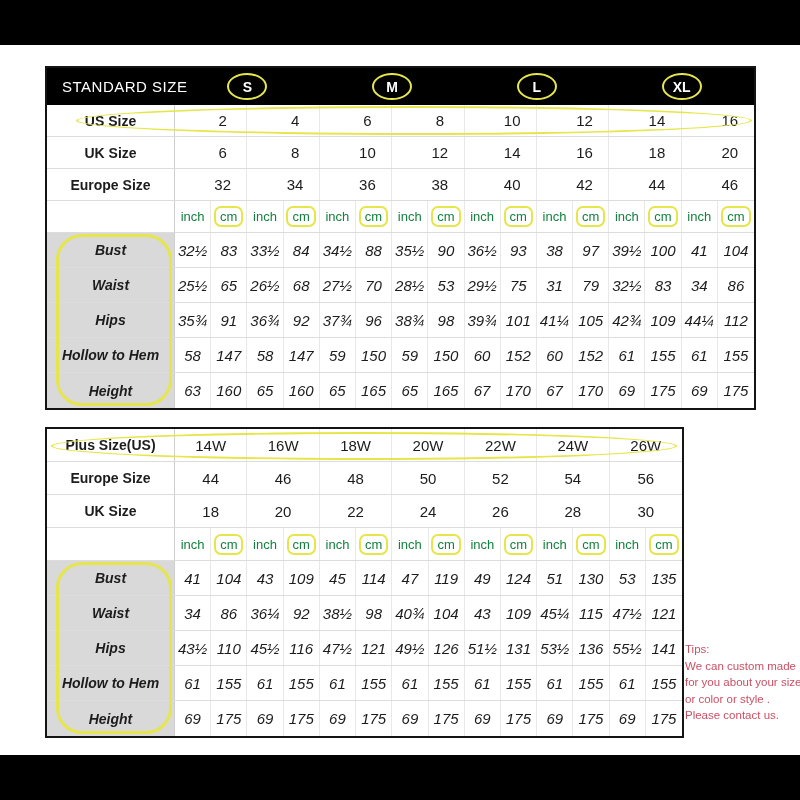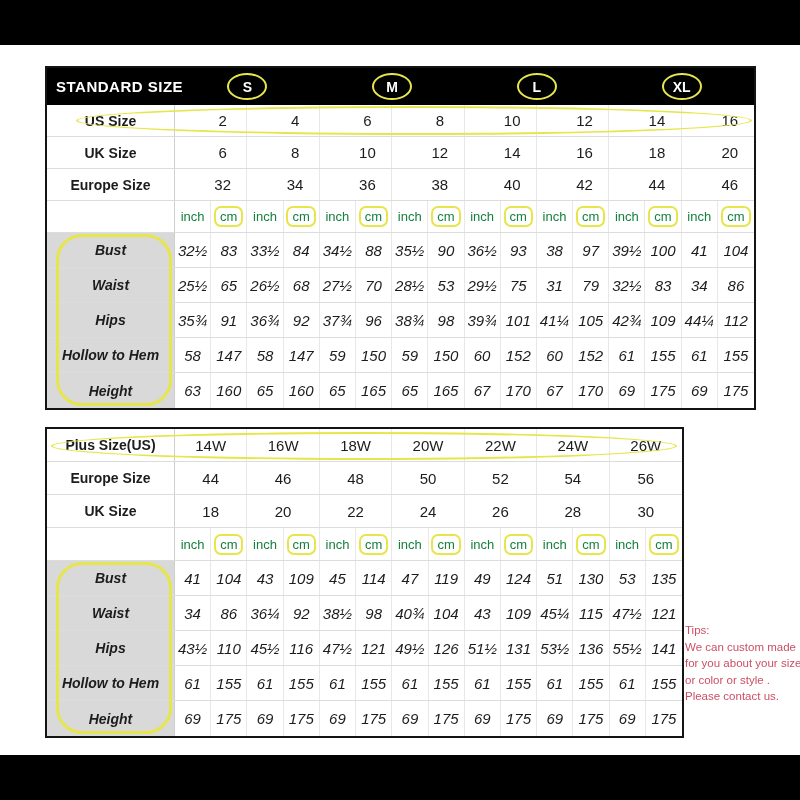--- a/index.html
+++ b/index.html
@@ -16,21 +16,21 @@
   .band{position:absolute;left:0;width:800px;background:#000;}
   .band.top{top:0;height:45px;}
   .band.bottom{top:755px;height:45px;}
 
   .sizetable{position:absolute;background:#fff;border:2px solid var(--dark);}
   .t1{left:45px;top:66px;width:711px;}
   .t2{left:45px;top:427px;width:639px;}
 
   
   .t1-header{display:grid;grid-template-columns:128px repeat(4,1fr);align-items:center;background:#000;height:37px;color:#fff;}
-  .t1-title{font-weight:bold;font-size:15px;letter-spacing:.5px;padding-left:9px;white-space:nowrap;}
+  .t1-title{font-weight:normal;font-size:15px;letter-spacing:.5px;padding-left:15px;white-space:nowrap;}
   .letter-cell{display:flex;justify-content:center;align-items:center;}
   .size-letter{min-width:40px;height:27px;padding:0 6px;border:2px solid var(--yellow);border-radius:50%;display:flex;align-items:center;justify-content:center;font-weight:bold;font-size:14px;color:#fff;}
 
   
   .row{display:grid;align-items:stretch;border-bottom:1px solid var(--line);background:#fff;}
   .row:last-child{border-bottom:none;}
   .cols-8{grid-template-columns:128px repeat(8,1fr);gap:24px;}
   .cols-16{grid-template-columns:128px repeat(16,1fr);}
   .cols-7{grid-template-columns:128px repeat(7,1fr);}
   .cols-14{grid-template-columns:128px repeat(14,1fr);}
@@ -46,21 +46,21 @@
   .cm-box{display:inline-block;border:2px solid var(--yellow);border-radius:7px;padding:0 4px;line-height:17px;}
 
   
   .overlay{position:absolute;pointer-events:none;border:2px solid var(--yellow);}
   .oval-us{left:29px;top:38px;width:676px;height:29px;border-radius:50%;}
   .oval-plus{left:4px;top:3px;width:626px;height:28px;border-radius:50%;}
   .label-rect{left:9px;width:116px;border-width:3px;border-radius:26px;}
   .t1 .label-rect{top:166px;height:172px;}
   .t2 .label-rect{top:133px;height:172px;}
 
-  .tips{position:absolute;left:685px;top:622px;color:var(--tips);font-size:11.5px;line-height:16.5px;white-space:nowrap;}
+  .tips{position:absolute;left:685px;top:641px;color:var(--tips);font-size:11.5px;line-height:16.5px;white-space:nowrap;}
 </style>
 </head>
 <body>
 
 <div class="stage">
   <div class="band top"></div>
   <div class="band bottom"></div>
 
   <div class="sizetable t1">
     <div class="t1-header" id="t1header">

